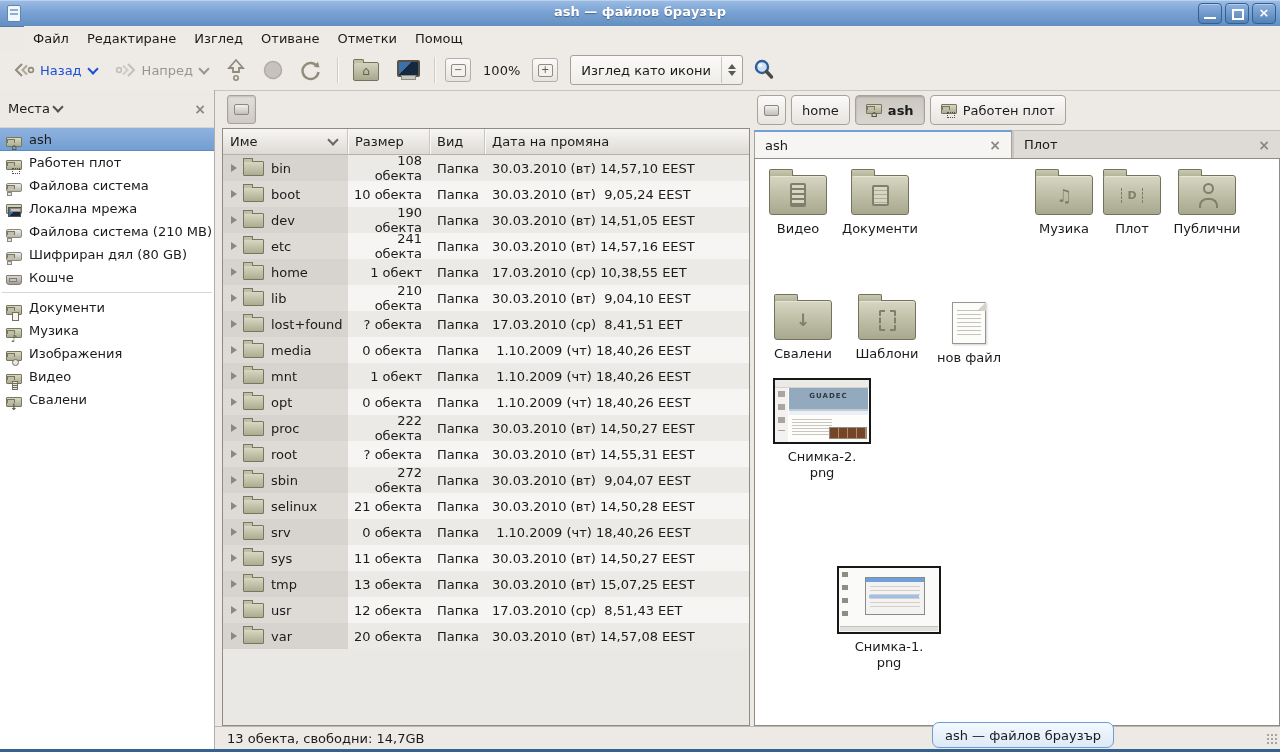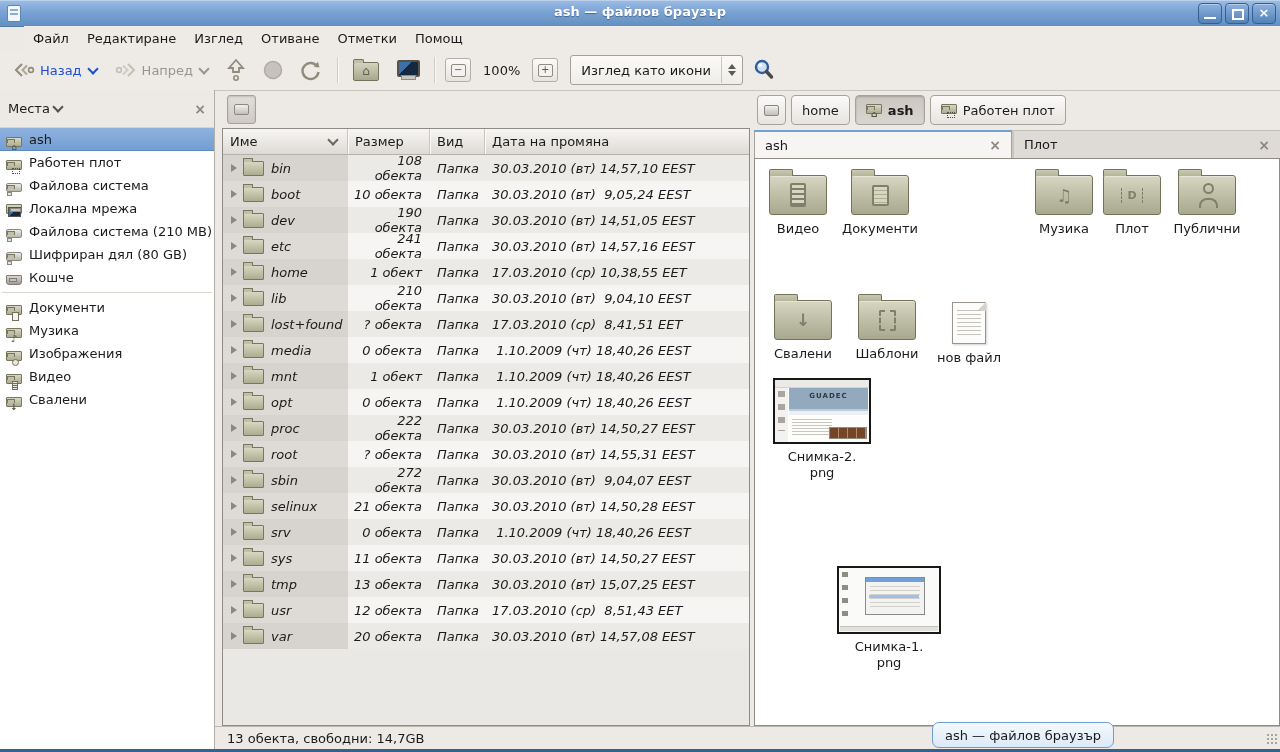--- a/index.html
+++ b/index.html
@@ -115,21 +115,21 @@
     background:#EAE8E5;overflow:hidden;}
   .tv-head{display:flex;height:25px;background:linear-gradient(#F7F6F4,#DEDAD5);
     border-bottom:1px solid #B5B1AA;}
   .th-cell{display:flex;align-items:center;padding-left:7px;border-right:1px solid #C9C5BF;
     box-shadow:1px 0 #FBFAF8;box-sizing:border-box;}
   .th-name{width:125px;}
   .th-size{width:82px;}
   .th-type{width:55px;}
   .th-date{flex:1;border-right:none;}
   .sort-chev{margin-left:auto;margin-right:10px;color:#6B6760;}
-  .tv-row{display:flex;height:26px;align-items:center;font-style:italic;}
+  .tv-row{display:flex;height:26px;align-items:center;}
   .tv-row:nth-child(odd){background:#ECEAE7;}
   .tv-row:nth-child(even){background:#F6F5F3;}
   .c-name{width:125px;height:26px;display:flex;align-items:center;box-sizing:border-box;flex:none;}
   .tv-row:nth-child(odd) .c-name{background:#D7D3CF;}
   .tv-row:nth-child(even) .c-name{background:#DEDAD6;}
   .expander{width:0;height:0;border-top:4px solid transparent;border-bottom:4px solid transparent;
     border-left:6px solid #8C8880;margin:0 6px 0 8px;flex:none;}
   .row-folder{position:relative;width:21px;height:15px;background:linear-gradient(#D8D8C2,#ACAC92);
     border:1px solid #77775F;border-radius:1px;margin-right:7px;flex:none;box-sizing:border-box;}
   .row-folder::before{content:"";position:absolute;top:-4px;left:-1px;width:8px;height:3px;

